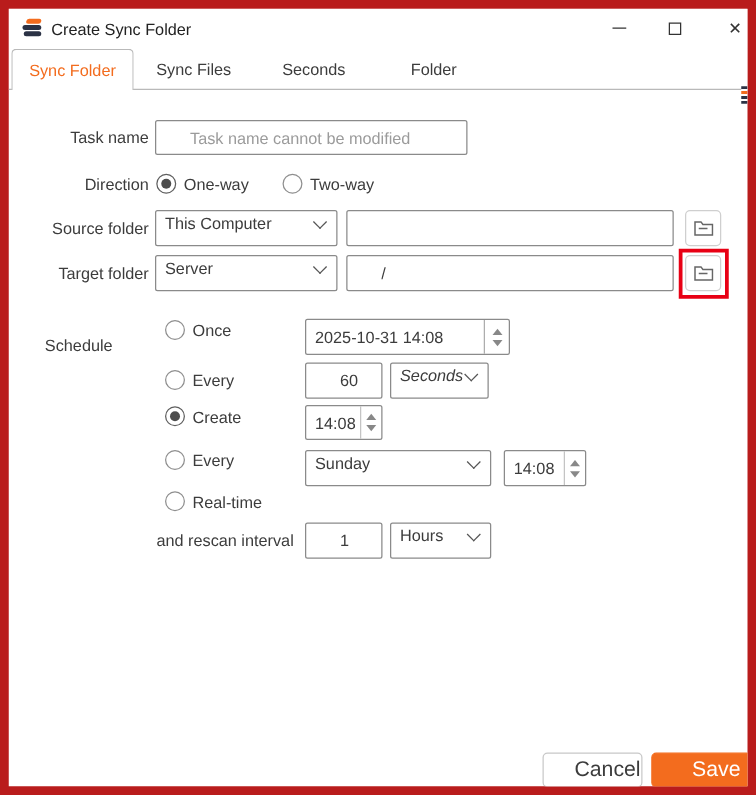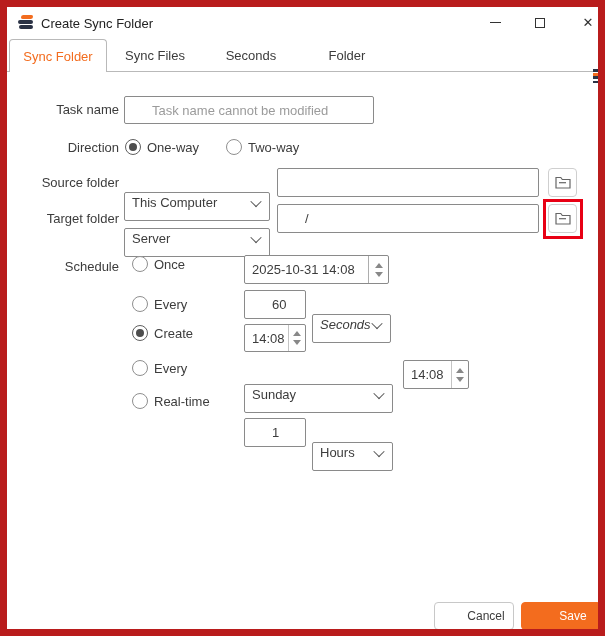--- a/index.html
+++ b/index.html
@@ -47,21 +47,21 @@
   .flabel{position:absolute;left:0;width:112px;text-align:right;line-height:16px;}
   .tbox{
     position:absolute;box-sizing:border-box;border:1px solid var(--border-mid);
     border-radius:2px;background:#fff;font-family:"Liberation Sans",sans-serif;
     font-size:13px;color:var(--text);padding:0 7px;
   }
   input.tbox{outline:none;padding-left:27px;}
   input.tbox::placeholder{color:#9b9b9b;opacity:1;}
   .selectbox{
     position:absolute;box-sizing:border-box;border:1px solid var(--border-mid);border-radius:2px;
-    background:#fff;display:flex;align-items:center;justify-content:space-between;padding:0 9px 8px 7px;cursor:default;margin-top:24px;
+    background:#fff;display:flex;align-items:center;justify-content:space-between;padding:0 9px 8px 7px;cursor:default;
   }
   .chev{width:7px;height:7px;border-right:1.5px solid #555;border-bottom:1.5px solid #555;transform:rotate(45deg) translate(-1px,-1px);flex:0 0 auto;}
   .spinwrap{position:absolute;box-sizing:border-box;border:1px solid var(--border-mid);border-radius:2px;background:#fff;display:flex;align-items:center;padding-left:7px;}
   .spin{position:absolute;right:0;top:0;bottom:0;width:19px;border-left:1px solid #adadad;display:flex;flex-direction:column;align-items:center;justify-content:center;gap:4px;}
   .arr-up{width:0;height:0;border-left:4px solid transparent;border-right:4px solid transparent;border-bottom:5px solid #888;}
   .arr-dn{width:0;height:0;border-left:4px solid transparent;border-right:4px solid transparent;border-top:5px solid #888;}
   .radio{position:absolute;width:16px;height:16px;box-sizing:border-box;border:1px solid #8f8f8f;border-radius:50%;background:#fff;}
   .radio.sel{border-color:#5f5f5f;}
   .radio.sel::after{content:"";position:absolute;left:3px;top:3px;width:8px;height:8px;border-radius:50%;background:#4d4d4d;}
   .rlabel{position:absolute;line-height:16px;}
@@ -69,21 +69,21 @@
     position:absolute;width:29px;height:29px;box-sizing:border-box;border:1px solid var(--border-light);
     border-radius:4px;background:#fff;display:flex;align-items:center;justify-content:center;padding:0;cursor:default;
   }
   .annotation{
     position:absolute;left:536px;top:192px;width:40px;height:40px;box-sizing:border-box;
     border:3px solid var(--annotation-red);z-index:5;pointer-events:none;
   }
   
   .btn{
     position:absolute;top:595px;width:80px;height:28px;box-sizing:border-box;border-radius:4px;
-    font-family:"Liberation Sans",sans-serif;font-size:12px;display:flex;align-items:center;justify-content:center;cursor:default;padding-left:30px;
+    font-family:"Liberation Sans",sans-serif;font-size:17px;display:flex;align-items:center;justify-content:center;cursor:default;padding-left:30px;
   }
   .btn-cancel{left:427px;background:#fff;border:1px solid #c8c8c8;color:var(--text);}
   .btn-save{left:514px;background:var(--accent);border:1px solid var(--accent);color:#fff;}
 </style>
 </head>
 <body>
 
 <div class="window">
 
   <div class="titlebar">
@@ -149,25 +149,25 @@
   </div>
   <input class="tbox" style="left: 270px; top: 197px; width: 262px; height: 29px;" value="/">
   <button class="browse" style="left:541px;top:197px;">
     <svg width="16" height="13" viewBox="0 0 16 13">
       <path d="M1 12 V1.5 h4.8 l1.5 2 H15 V12 z" fill="none" stroke="#666" stroke-width="1.2"></path>
       <path d="M4 6.7 h7" fill="none" stroke="#666" stroke-width="1.2"></path>
     </svg>
   </button>
   <div class="annotation"></div>
 
-  <div class="flabel" style="top:252px;">Schedule</div>
+  <div class="flabel" style="top:262px;text-align:center;">Schedule</div>
 
   <span class="radio" style="left:125px;top:249px;"></span>
   <span class="rlabel" style="left:147px;top:250px;">Once</span>
-  <div class="spinwrap" style="left:237px;top:248px;width:145px;height:29px;">
+  <div class="spinwrap" style="left:237px;top:248px;width:164px;height:29px;">
     <span>2025-10-31 14:08</span>
     <span class="spin">
       <i class="arr-up"></i>
       <i class="arr-dn"></i>
     </span>
   </div>
 
   <span class="radio" style="left:125px;top:289px;"></span>
   <span class="rlabel" style="left:147px;top:290px;">Every</span>
   <input class="tbox" style="left: 237px; top: 283px; width: 62px; height: 29px;" value="60">
@@ -196,20 +196,21 @@
     <span>14:08</span>
     <span class="spin" style="width:16px;border-left-color:#c4c4c4;">
       <i class="arr-up"></i>
       <i class="arr-dn"></i>
     </span>
   </div>
 
   <span class="radio" style="left:125px;top:386px;"></span>
   <span class="rlabel" style="left:147px;top:387px;">Real-time</span>
 
+  <div class="flabel" style="width:228px;top:418px;">and rescan interval</div>
   <input class="tbox" style="left: 237px; top: 411px; width: 62px; height: 29px;" value="1">
   <div class="selectbox" style="left:305px;top:411px;width:81px;height:29px;">
     <span>Hours</span>
     <span class="chev"></span>
   </div>
 
   <button class="btn btn-cancel">Cancel</button>
   <button class="btn btn-save">Save</button>
 
 </div>

